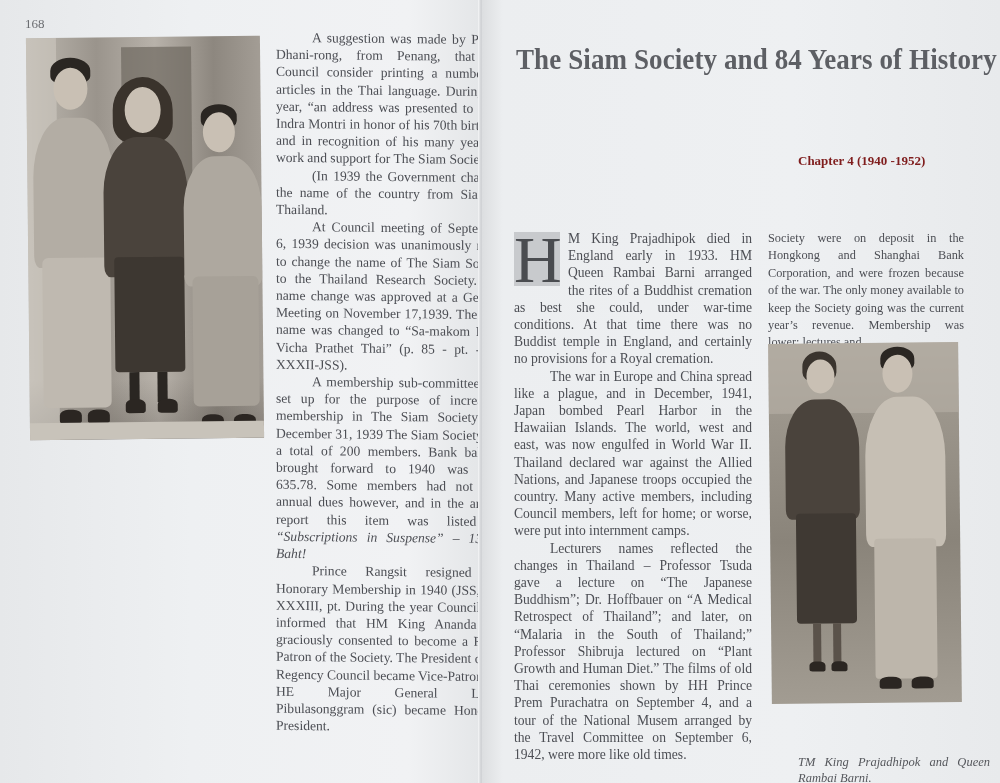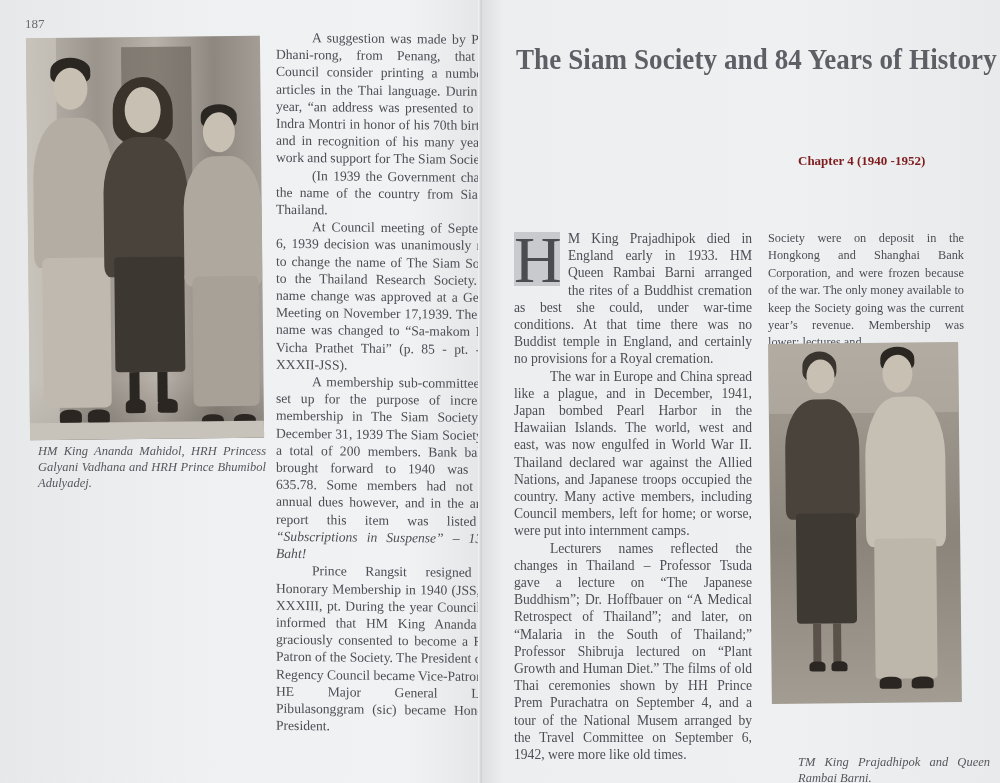--- a/index.html
+++ b/index.html
@@ -81,21 +81,21 @@
     float: left; width: 46px; height: 54px; margin: 2px 8px 0 0;
     background: #c8cacd; color: #4a4c50; font-size: 66px; line-height: 56px;
     text-align: center; font-weight: normal;
   }
   .em { font-style: italic; }
 </style>
 </head>
 <body>
 
 <div class="page page-left">
-  <div class="page-number">187</div>
+  <div class="page-number">168</div>
 
   <div class="photo photo-left">
 
     <div style="position:absolute;left:95px;top:10px;width:70px;height:160px;background:#6e6860;opacity:.7;"></div>
     <div style="position:absolute;left:0;top:0;width:30px;height:402px;background:#cfcac2;opacity:.6;"></div>
 
     <div class="hair" style="left:24px;top:20px;width:40px;height:26px;"></div>
     <div class="head" style="left:27px;top:30px;width:34px;height:42px;"></div>
     <div class="figure" style="left:6px;top:80px;width:80px;height:150px;background:#b3ada4;"></div>
     <div class="figure" style="left:14px;top:220px;width:68px;height:150px;background:#bfb9b0;border-radius:6px;"></div>
@@ -113,21 +113,20 @@
 
     <div class="hair" style="left:174px;top:68px;width:36px;height:24px;"></div>
     <div class="head" style="left:176px;top:76px;width:32px;height:40px;"></div>
     <div class="figure" style="left:156px;top:120px;width:78px;height:130px;background:#aea89f;"></div>
     <div class="figure" style="left:164px;top:240px;width:66px;height:130px;background:#a7a198;border-radius:6px;"></div>
     <div class="shoe" style="left:172px;top:378px;width:22px;height:14px;"></div>
     <div class="shoe" style="left:204px;top:378px;width:22px;height:14px;"></div>
     <div style="position:absolute;left:0;top:385px;width:234px;height:17px;background:#c8c3ba;"></div>
   </div>
 
-  <div class="caption caption-left">HM King Ananda Mahidol, HRH Princess Galyani Vadhana and HRH Prince Bhumibol Adulyadej.</div>
 
   <div class="col-text col-left-text">
     <p>A suggestion was made by Prince Dhani-rong, from Penang, that the Council consider printing a number of articles in the Thai language. During the year, “an address was presented to Phya Indra Montri in honor of his 70th birthday and in recognition of his many years of work and support for The Siam Society.”</p>
     <p>(In 1939 the Government changed the name of the country from Siam to Thailand.</p>
     <p>At Council meeting of September 6, 1939 decision was unanimously made to change the name of The Siam Society to the Thailand Research Society. The name change was approved at a General Meeting on November 17,1939. The Thai name was changed to “Sa-makom Khon Vicha Prathet Thai” (p. 85 - pt. - Vol XXXII-JSS).</p>
     <p><span>A membership sub-committee was set up for the purpose of increasing membership in The Siam Society. On December 31, 1939 The Siam Society had a total of 200 members. Bank balance brought forward to 1940 was Baht 635.78. Some members had not paid annual dues however, and in the annual report this item was listed as</span> <span class="em">“Subscriptions in Suspense” – 133.33 Baht!</span></p>
     <p>Prince Rangsit resigned his Honorary Membership in 1940 (JSS, Vol. XXXIII, pt. During the year Council was informed that HM King Ananda had graciously consented to become a Royal Patron of the Society. The President of the Regency Council became Vice-Patron and HE Major General Luang Pibulasonggram (sic) became Honorary President.</p>
   </div>
 </div>
 

